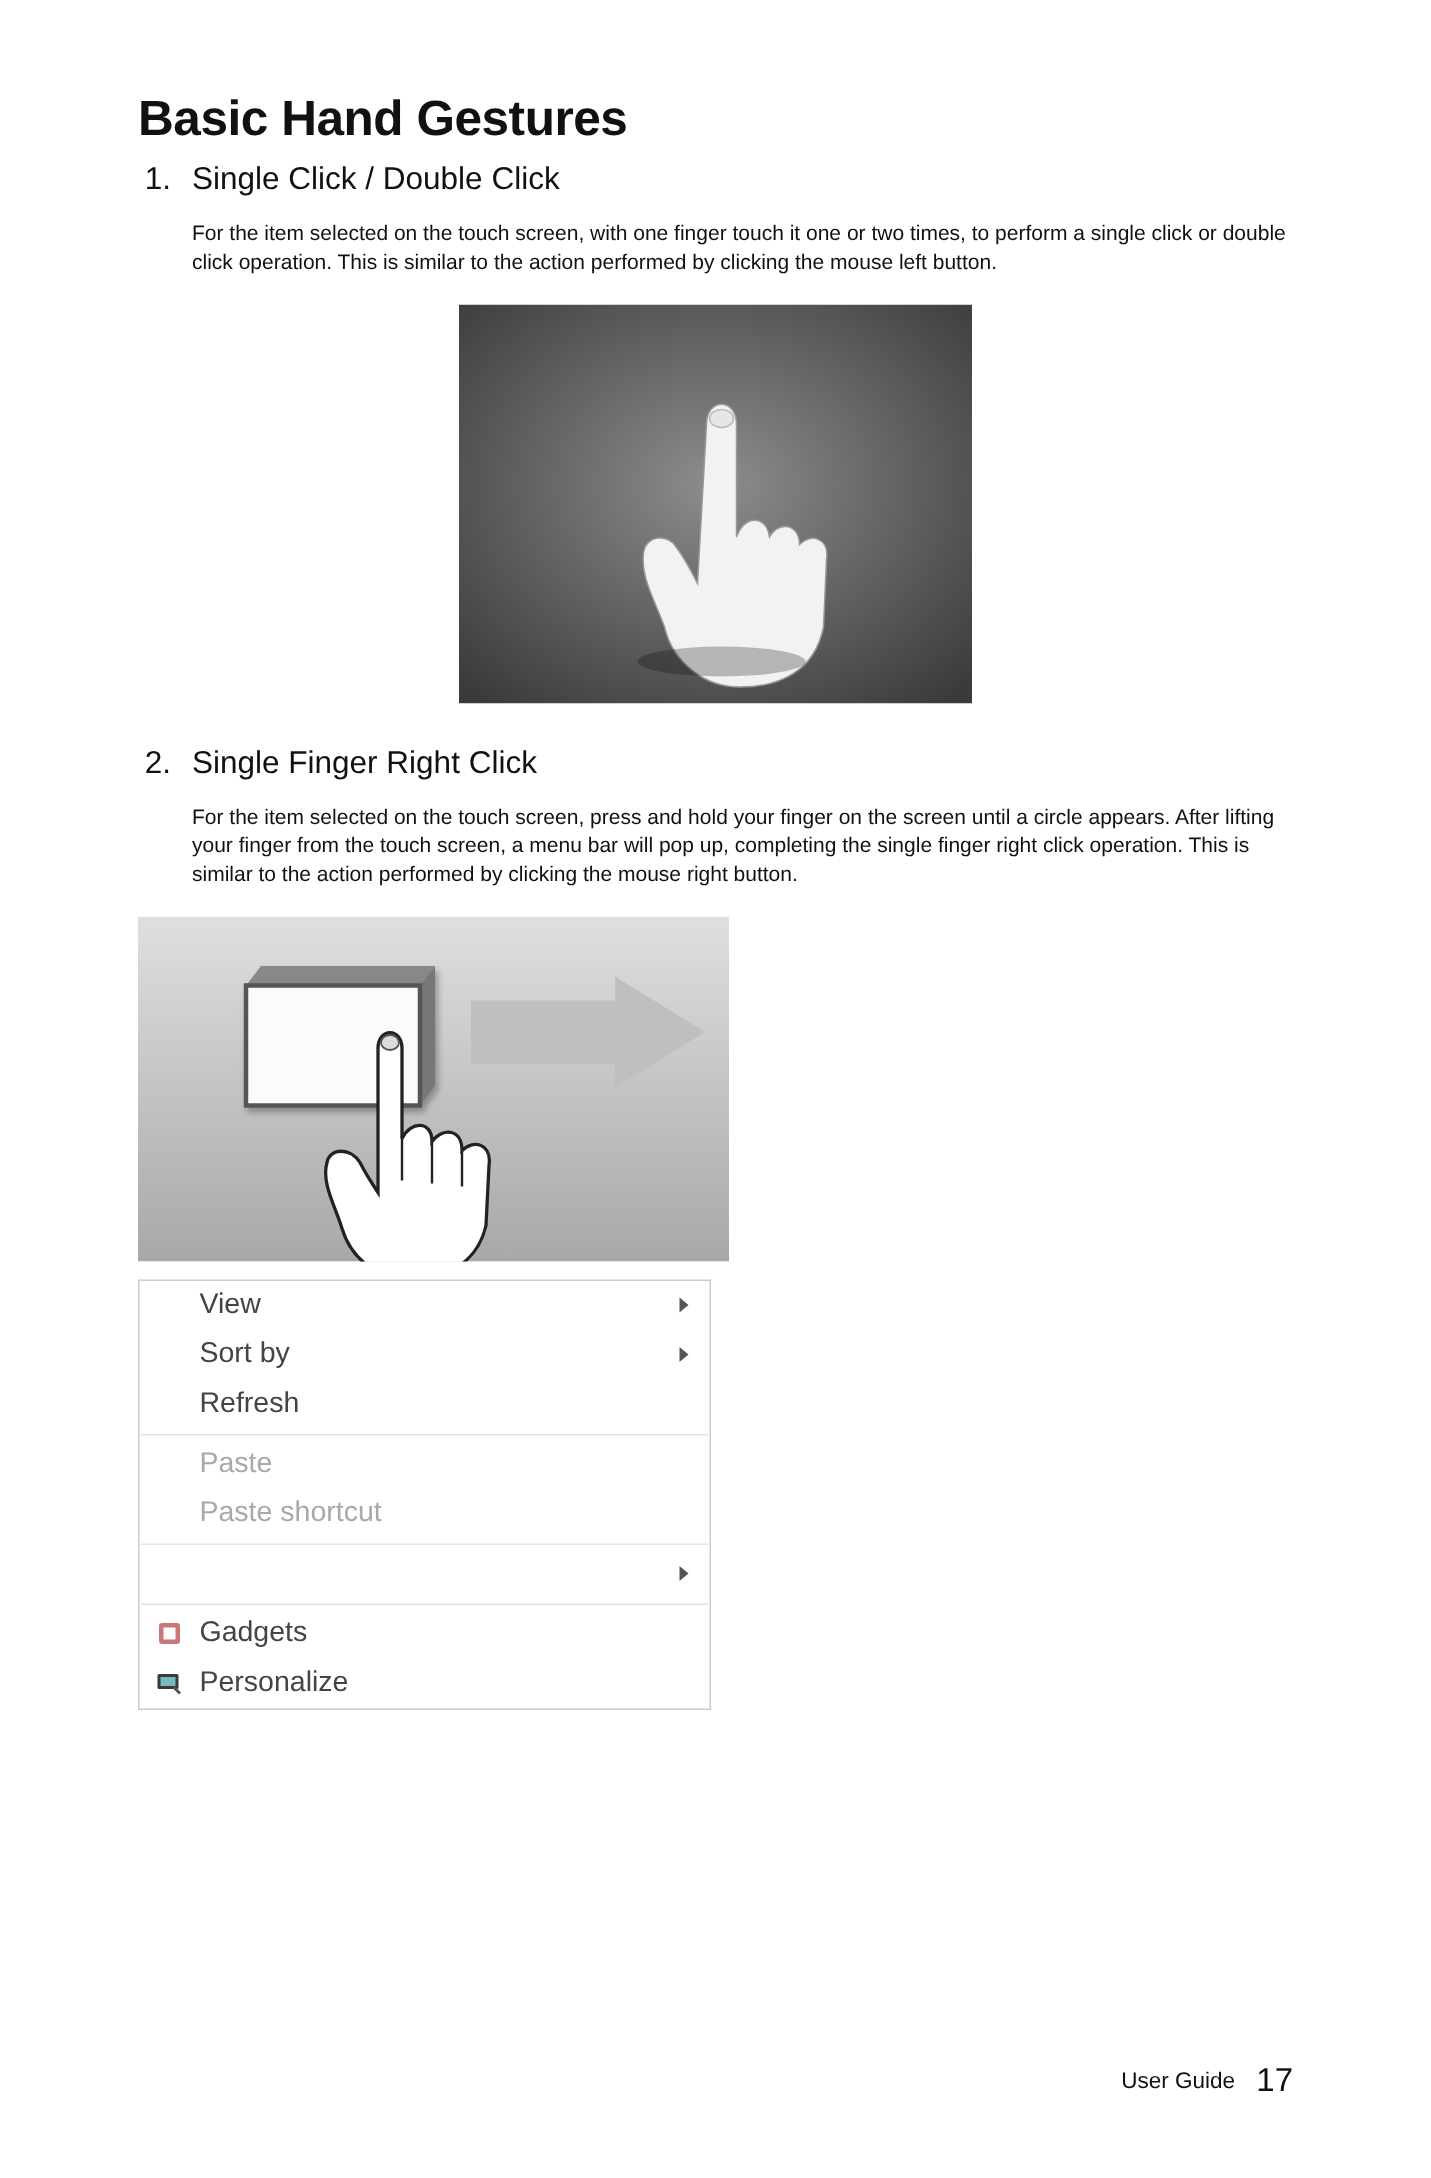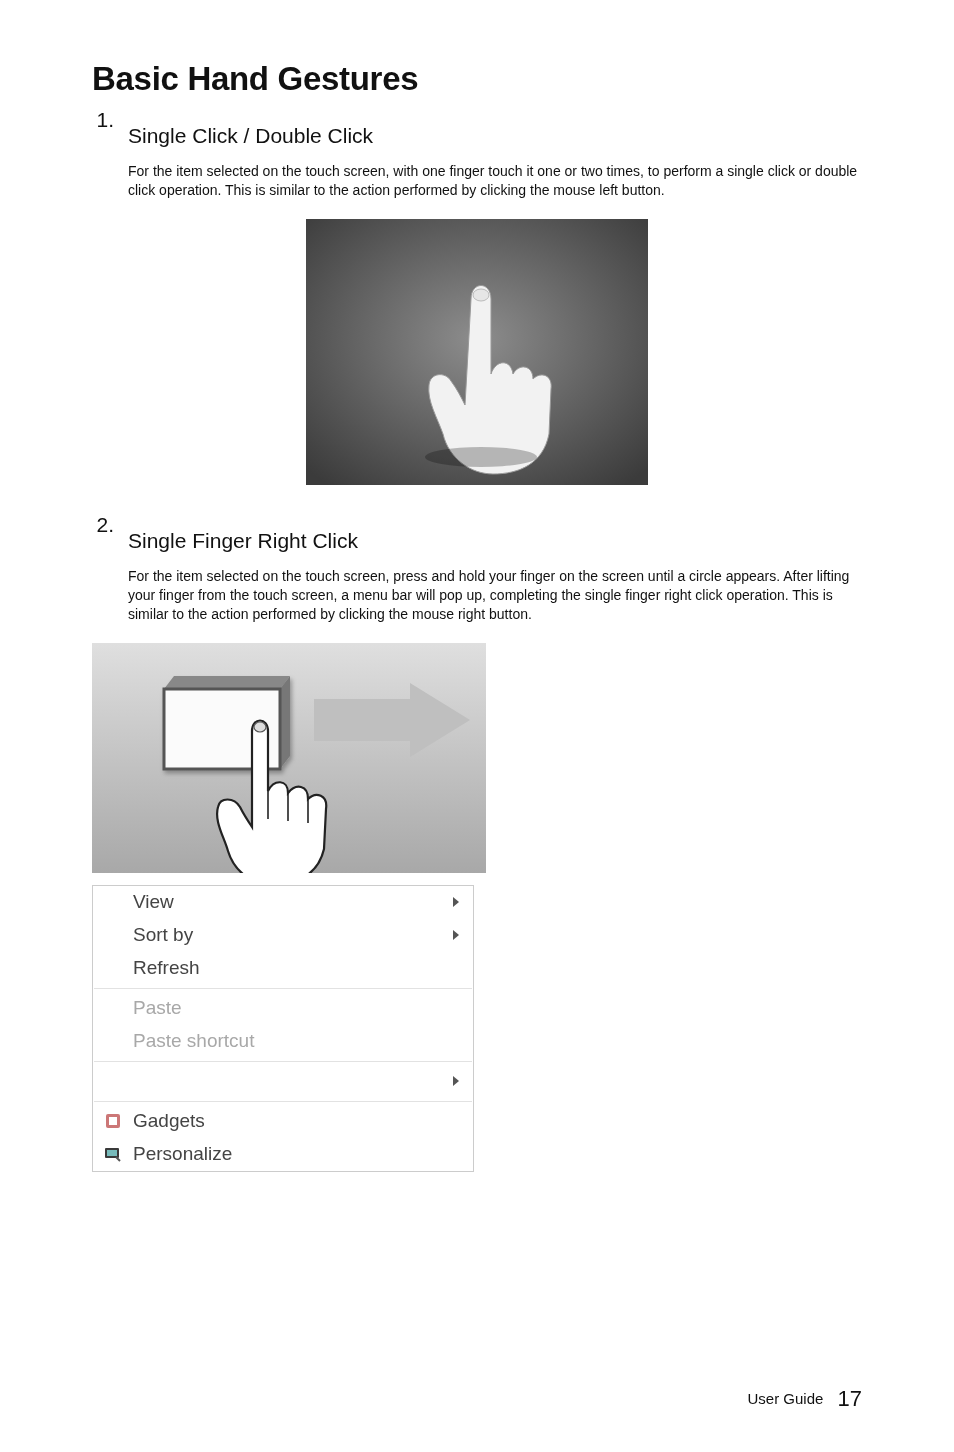--- a/index.html
+++ b/index.html
@@ -23,21 +23,21 @@
       gap: 14px;
       margin-top: 6px;
     }
     .list-num {
       font-size: 21px;
       width: 22px;
       flex-shrink: 0;
       text-align: right;
       font-weight: 300;
     }
-    .list-body { flex: 1; margin-top: 16px; }
+    .list-body { flex: 1; }
     .list-title {
       font-size: 21px;
       margin-bottom: 14px;
       font-weight: 300;
     }
     .list-para {
       font-size: 14px;
       line-height: 1.38;
       margin-bottom: 18px;
       font-weight: 400;
@@ -90,21 +90,21 @@
     }
     .menu-icon-slot {
       position: absolute;
       left: 10px;
       top: 50%;
       transform: translateY(-50%);
       width: 20px; height: 20px;
     }
     .footer {
       position: absolute;
-      bottom: 40px;
+      bottom: 52px;
       right: 92px;
       font-size: 15px;
       color: #111;
     }
     .footer .pageno {
       font-size: 22px;
       margin-left: 10px;
       vertical-align: -2px;
     }
   </style>

